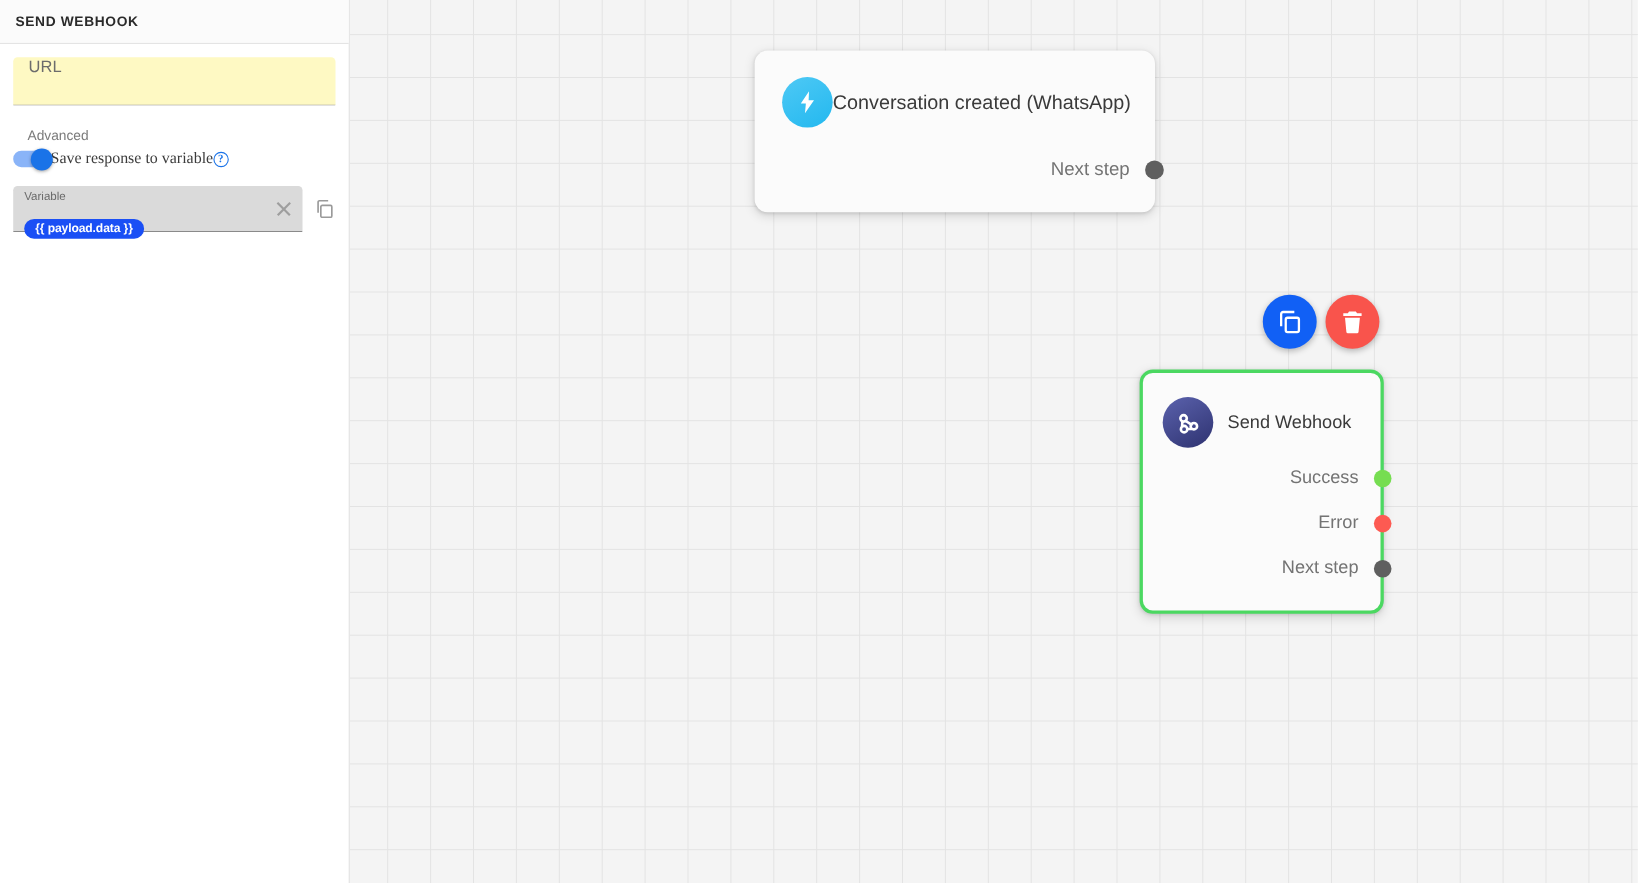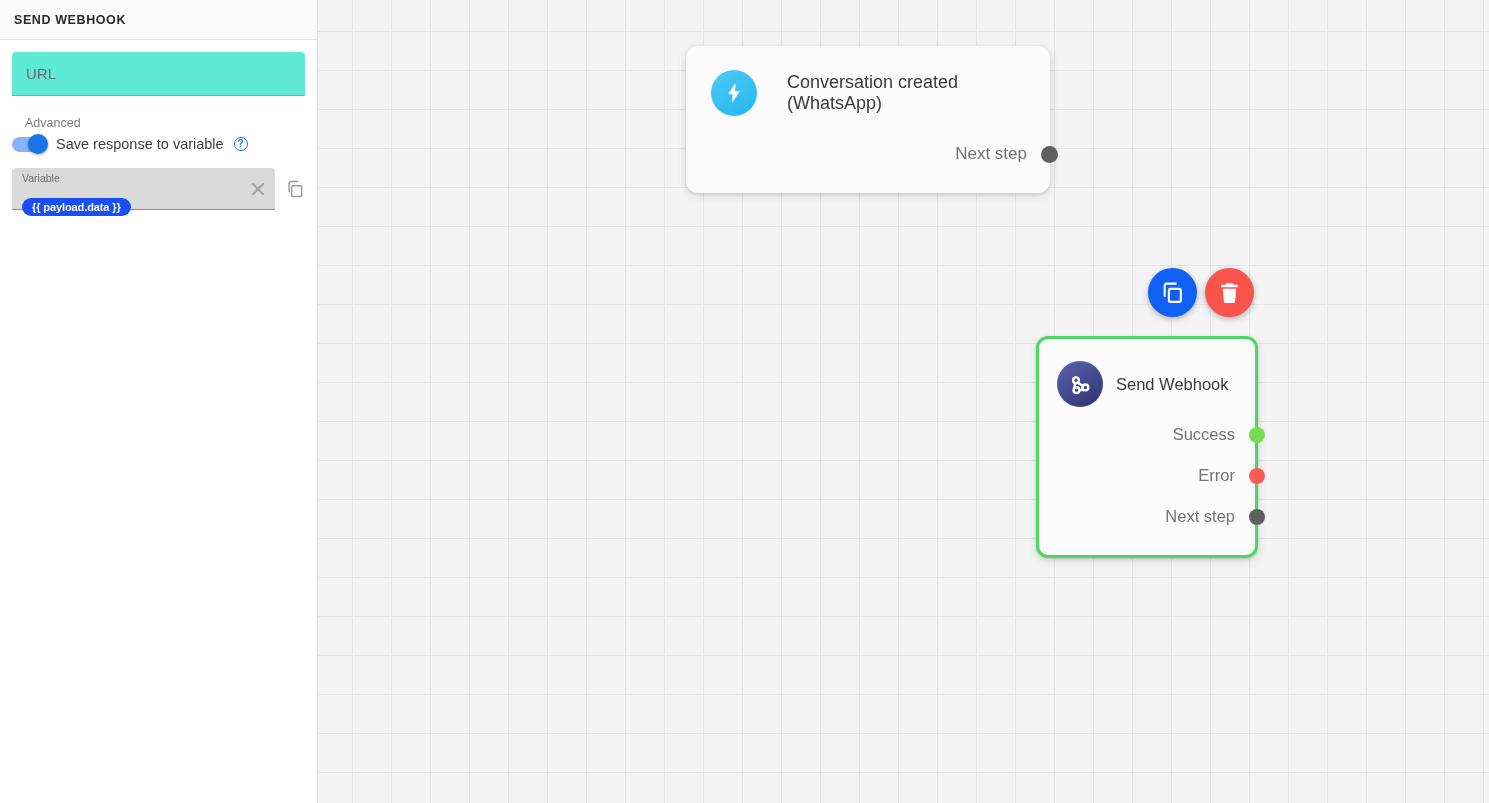--- a/index.html
+++ b/index.html
@@ -26,40 +26,40 @@
   }
   .sidebar-title {
     font-size: 12.5px; font-weight: bold; color: #2a2a2a;
     letter-spacing: 0.6px;
   }
   .sidebar-body { padding: 12px 12px 0 12px; }
 
   
   .field {
     position: relative; height: 44px; margin-bottom: 20px;
-    background: #5eead4;
+    background: #fef9c3;
     border-bottom: 1px solid #9a9a9a;
     border-radius: 4px 4px 0 0;
-    display: flex; align-items: center;
+    display: flex; 
     padding: 0 14px; cursor: text;
   }
   .field-label { font-size: 15px; color: #6c6c6c; }
   .select-arrow {
     position: absolute; right: 12px; top: 50%;
     width: 0; height: 0; margin-top: -2px;
     border-left: 5px solid transparent;
     border-right: 5px solid transparent;
     border-top: 6px solid #757575;
   }
 
   .advanced-label {
     font-size: 12.5px; color: #7b7b7b; margin: 4px 0 6px 13px;
   }
 
-  .toggle-row { display: flex; align-items: center; gap: 10px; margin-bottom: 16px; }
+  .toggle-row { display: flex; align-items: center; margin-bottom: 16px; font-family: Liberation Serif, serif; }
   .switch {
     position: relative; width: 34px; height: 15px;
     border-radius: 8px; background: #8ab4f8; flex: none; cursor: pointer;
   }
   .switch .knob {
     position: absolute; right: -2px; top: -2.5px;
     width: 20px; height: 20px; border-radius: 50%;
     background: #1a73e8; box-shadow: 0 1px 3px rgba(0,0,0,0.35);
   }
   .toggle-text { font-size: 14.5px; color: #3c3c3c; }
@@ -106,21 +106,21 @@
     background-size: 39px 39px;
     background-position: -5px -8px;
     overflow: hidden;
   }
 
   .node {
     position: absolute; background: #fbfbfb;
     border-radius: 12px;
     box-shadow: 0 3px 10px rgba(0,0,0,0.13), 0 1px 3px rgba(0,0,0,0.10);
   }
-  .node-head { display: flex; align-items: center; gap: 30px; }
+  .node-head { display: flex; align-items: center; gap: 0; }
   .node-icon {
     width: 46px; height: 46px; border-radius: 50%; flex: none;
     display: flex; align-items: center; justify-content: center;
   }
   .icon-trigger { background: linear-gradient(150deg, #4ec9f5 0%, #23b8ef 100%); }
   .icon-webhook { background: linear-gradient(150deg, #5b62ad 0%, #2e3270 100%); }
   .node-title { font-size: 18px; color: #3a3a3a; }
 
   
   .trigger-node { left: 368px; top: 46px; width: 364px; height: 147px; padding: 24px 16px 0 25px; }

